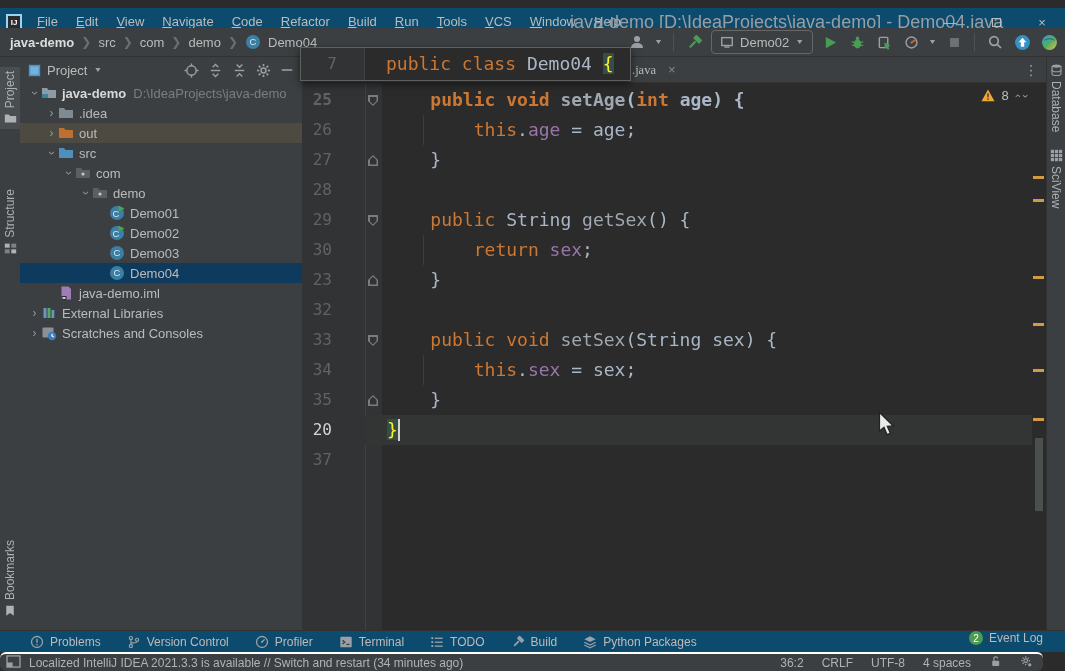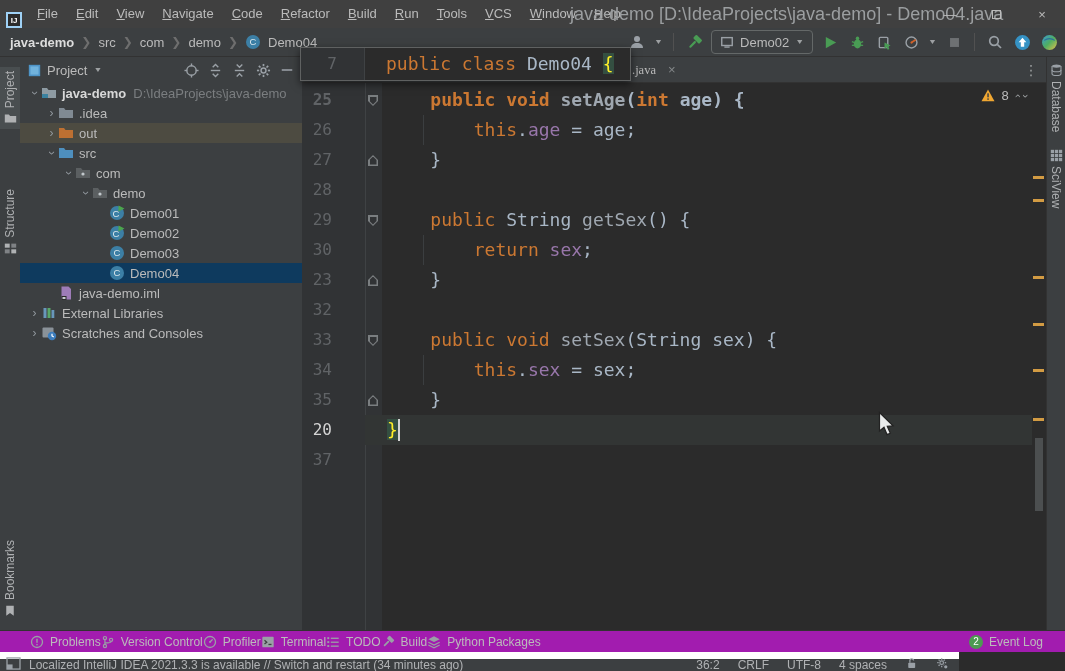--- a/index.html
+++ b/index.html
@@ -1,22 +1,22 @@
 <!DOCTYPE html>
 <html><head>
 <meta charset="utf-8">
 <style>
   * { box-sizing: border-box; margin: 0; padding: 0; }
   html,body { width:1065px; height:671px; }
   body { background:#2b2b2b; font-family:"Liberation Sans",sans-serif; color:#bbbbbb;
          position:relative; overflow:hidden; font-size:13px; }
 
   
-  #titlebar { position:absolute; top:0; left:0; width:1065px; height:28px; background:#404040;
-              display:flex; align-items:flex-end; }
+  #titlebar { position:absolute; top:8px; left:0; width:1065px; height:28px; background:#0c4a6e;
+              display:flex; align-items:center; }
   #logo { width:16px; height:16px; margin:0 6px 0 6px; border:2px solid #9fd1f5; color:#fff;
           font-size:8px; font-weight:bold; display:flex; align-items:center; justify-content:center;
           background:#2b2b2b; }
   .menu-item { padding:0 9px; line-height:28px; color:#bbbbbb; cursor:default; }
   .menu-item:first-letter { text-decoration:underline; }
   #win-title { position:absolute; left:570px; top:0; line-height:28px; color:#9b9ea0; font-size:18px; }
   #win-controls { position:absolute; right:0; top:0; height:28px; display:flex; }
   .win-btn { width:46px; height:28px; display:flex; align-items:center; justify-content:center; color:#bbb; }
   .win-max-glyph { width:9px; height:9px; border:1px solid #bbb; display:block; }
 
@@ -96,30 +96,30 @@
   
   #sticky { position:absolute; left:300px; top:47px; width:331px; height:34px; background:#2b2b2b;
             border:1px solid #5f6161; box-shadow:0 3px 8px rgba(0,0,0,.55); z-index:20;
             font-family:"DejaVu Sans Mono",monospace; }
   #sticky-gutter { position:absolute; left:0; top:0; width:64px; height:32px; background:#313335;
                    border-right:1px solid #3f4244; }
   #sticky-num { position:absolute; left:0; width:36px; text-align:right; font-size:16px; color:#606366; line-height:32px; }
   #sticky-code { position:absolute; left:85px; top:0; font-size:18px; line-height:32px; white-space:pre; color:#a9b7c6; }
 
   
-  #bottom-stripe { position:absolute; left:0; top:630px; width:1065px; height:22px; background:#a21caf;
-                   border-top:1px solid #323232; display:flex; align-items:center; padding-left:30px; }
+  #bottom-stripe { position:absolute; left:0; top:630px; width:1065px; height:22px; background:#0c4a6e;
+                   border-top:1px solid #323232; display:flex; padding-left:30px; gap:26px; }
   .bs-item { display:flex; align-items:center; gap:6px; color:#bbbbbb; font-size:12px; }
   #event-log { position:absolute; right:22px; display:flex; align-items:center; gap:6px; font-size:12px; }
   #event-badge { width:14px; height:14px; border-radius:50%; background:#4d9a51; color:#fff; font-size:10px;
                  display:flex; align-items:center; justify-content:center; }
 
   
-  #status-bar { position:absolute; left:0; top:652px; width:959px; height:19px; background:#3c3f41;
-                border-top:7px solid #ffffff; display:flex; align-items:center; font-size:12px; color:#b0b2b4; }
+  #status-bar { position:absolute; left:0; top:652px; width:1043px; height:19px; background:#3c3f41;
+                border-top:2px solid #ffffff; display:flex; align-items:center; font-size:12px; color:#b0b2b4;border-radius:6px; }
   #status-msg { margin-left:8px; }
   #status-right { position:absolute; right:10px; display:flex; align-items:center; gap:18px; }
 
   #mouse-cursor { position:absolute; left:878px; top:411px; z-index:50; pointer-events:none; }
 </style>
 </head>
 <body>
 
 <div id="titlebar">
   <div id="logo">IJ</div>

